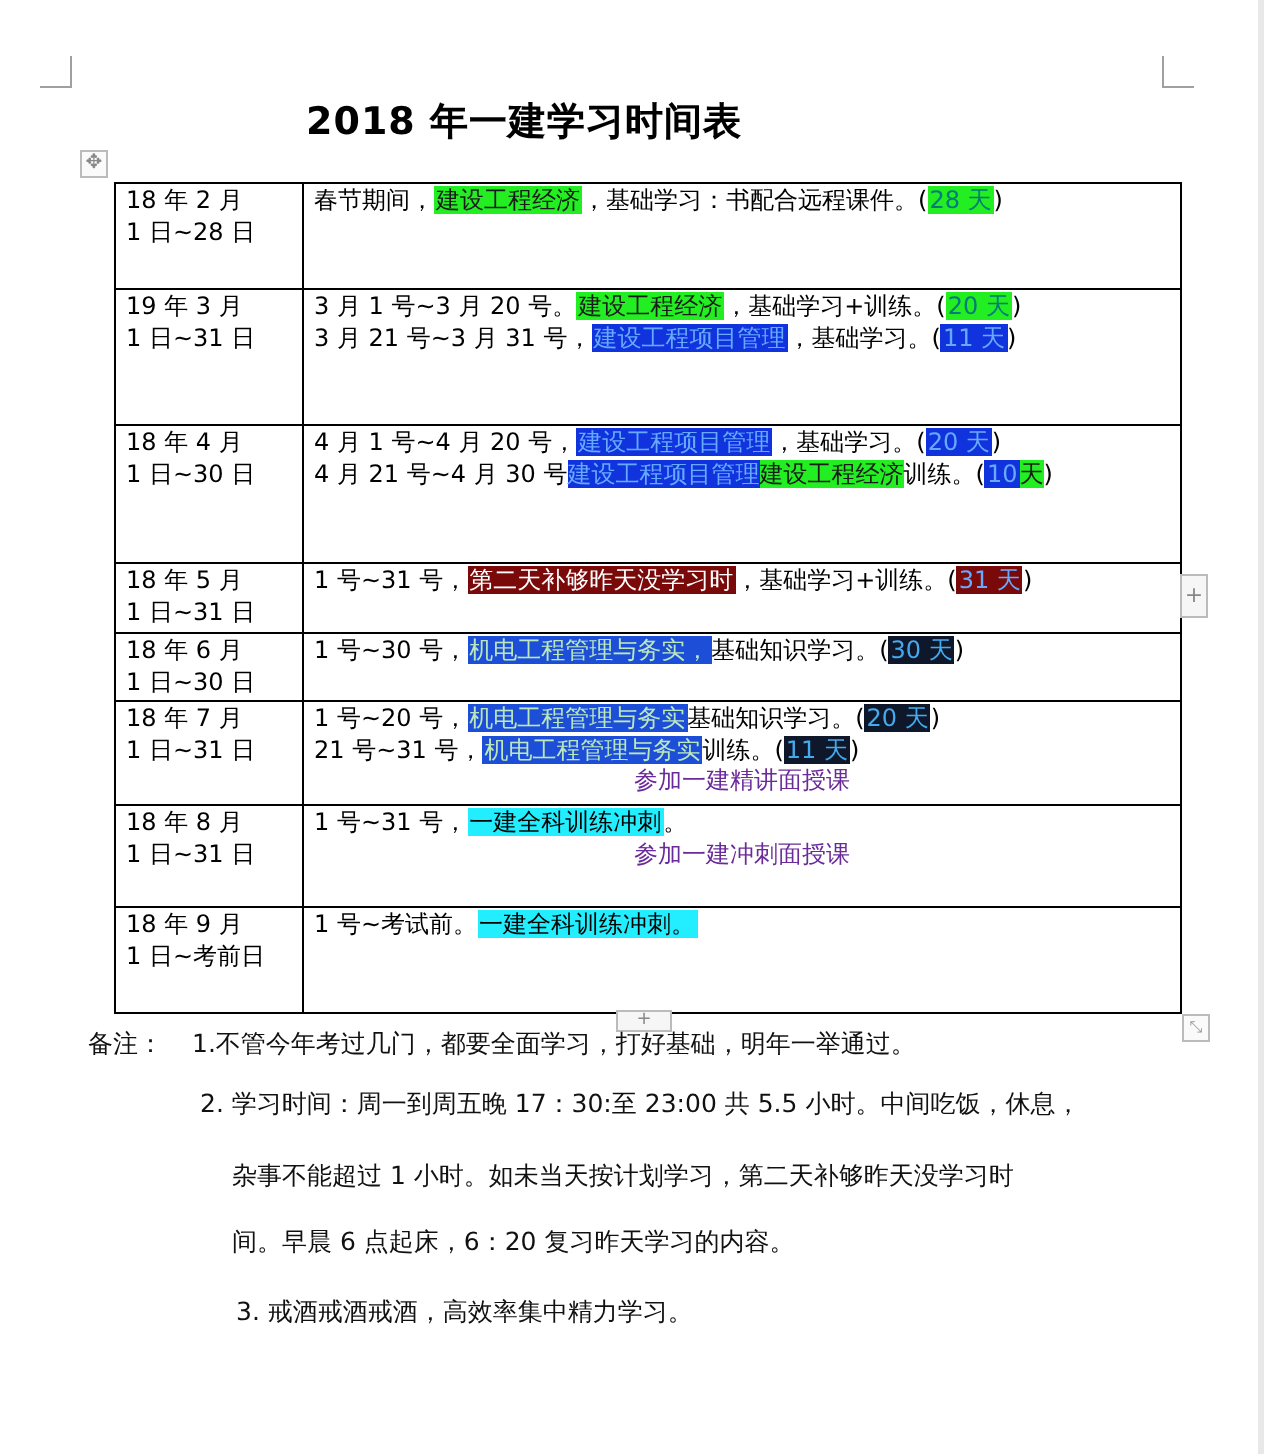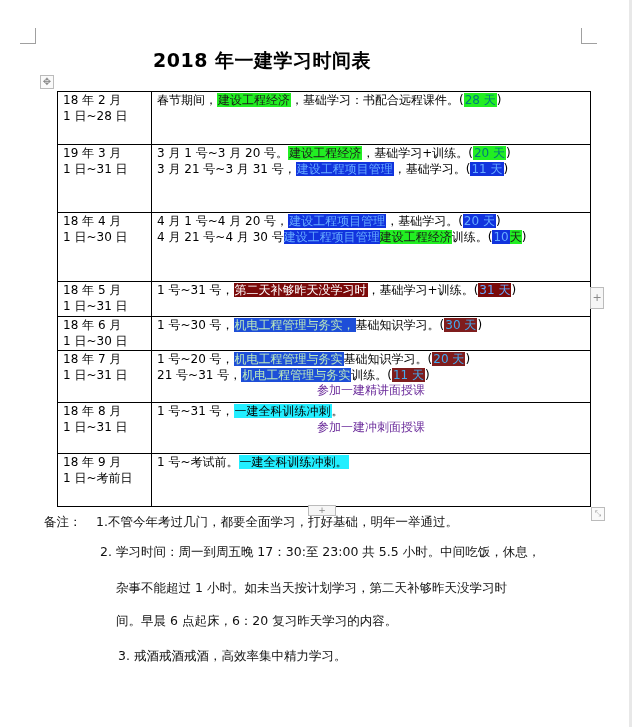--- a/index.html
+++ b/index.html
@@ -16,21 +16,21 @@
   td.date { width: 94px; padding-left: 5px; }
   .hl { padding: 0 1px; }
   .hl-lime { background: #22ee22; color: #1a1a1a; }
   .hl-blue { background: #1133dd; color: #66aaff; }
   .hl-maroon { background: #7a0a0a; color: #ffffff; }
   .hl-dkgreen { background: #1d4ed8; color: #bbe8bb; }
   .hl-cyan { background: #22eeff; color: #000; }
   .days-lime { background: #22ee22; color: #007a7a; }
   .days-blue { background: #1133dd; color: #66aaff; }
   .days-maroon { background: #7a0a0a; color: #66aaff; }
-  .days-dkgreen { background: #7f1d1d; color: #44aaee; }
+  .days-dkgreen { background: #0f172a; color: #44aaee; }
   .purple { color: #6a2a9a; text-align: center; }
   .row-plus { position: absolute; left: 590px; top: 287px; width: 14px; height: 22px; border: 1px solid #bbb; background: #f6f6f6; color: #888; font-size: 11px; text-align: center; line-height: 20px; }
   .col-plus { position: absolute; left: 308px; top: 505px; width: 28px; height: 11px; border: 1px solid #bbb; background: #f6f6f6; color: #888; font-size: 9px; text-align: center; line-height: 9px; }
   .resize-handle { position: absolute; left: 591px; top: 507px; width: 14px; height: 14px; border: 1px solid #bbb; background: #fafafa; color: #999; font-size: 8px; line-height: 12px; text-align: center; }
   .notes { position: absolute; left: 0; top: 0; font-family: "DejaVu Sans", sans-serif; font-size: 12.5px; color: #111; }
   .note-line { position: absolute; white-space: nowrap; }
 </style>
 </head>
 <body>
 

